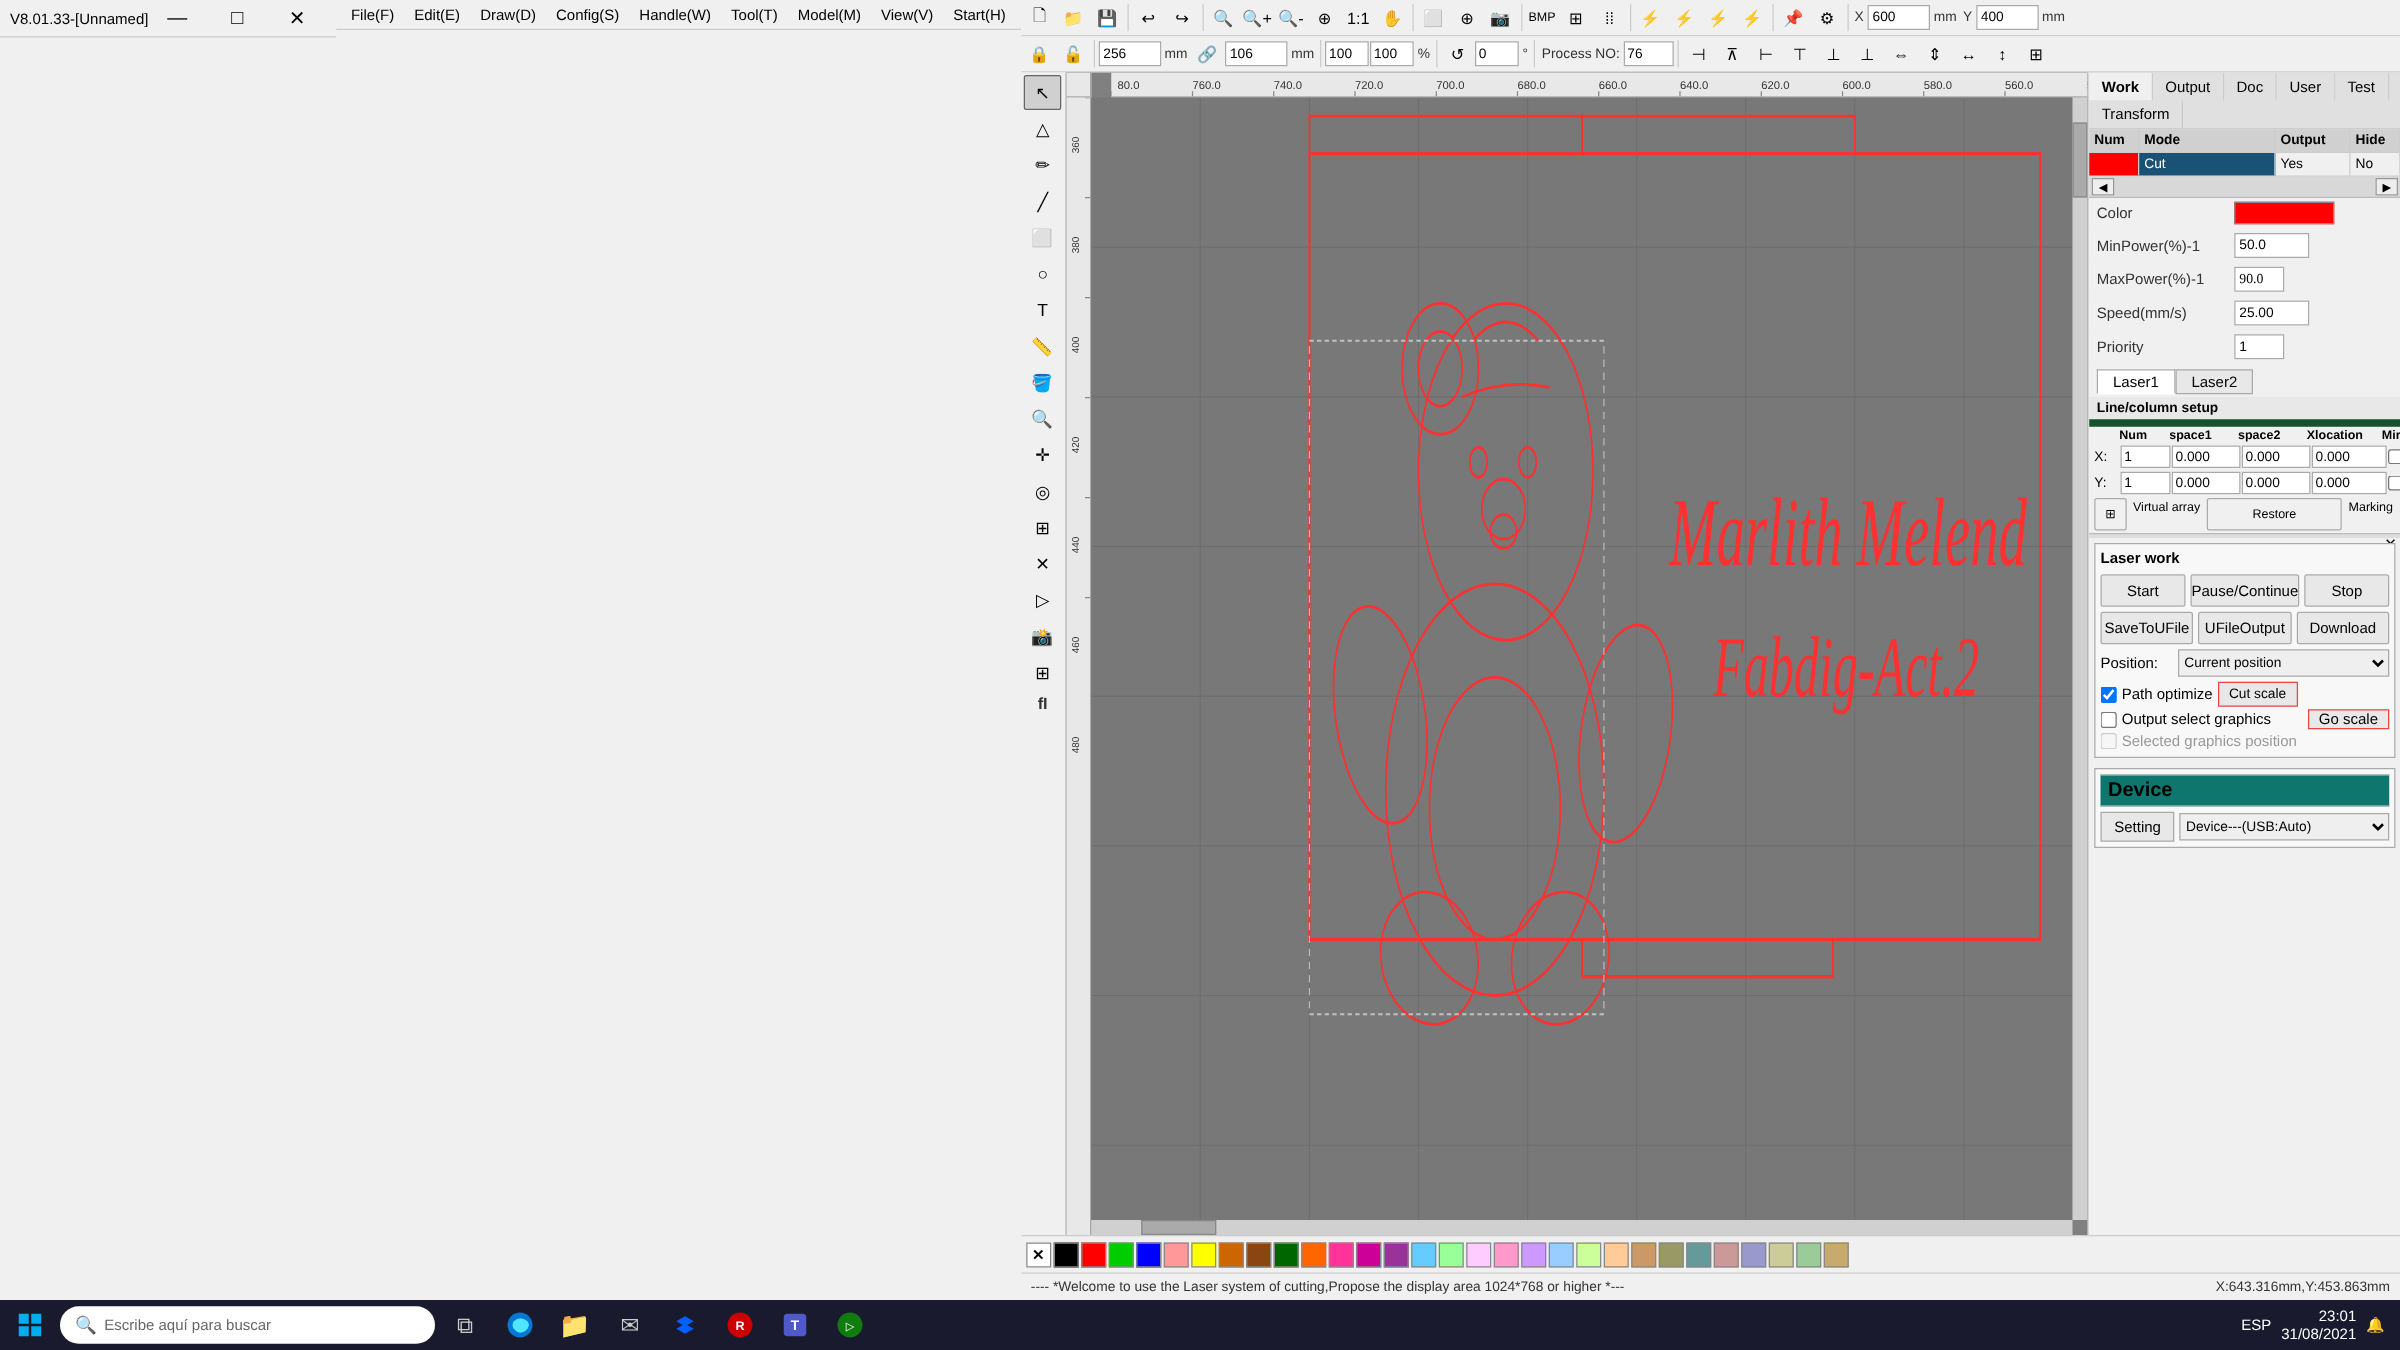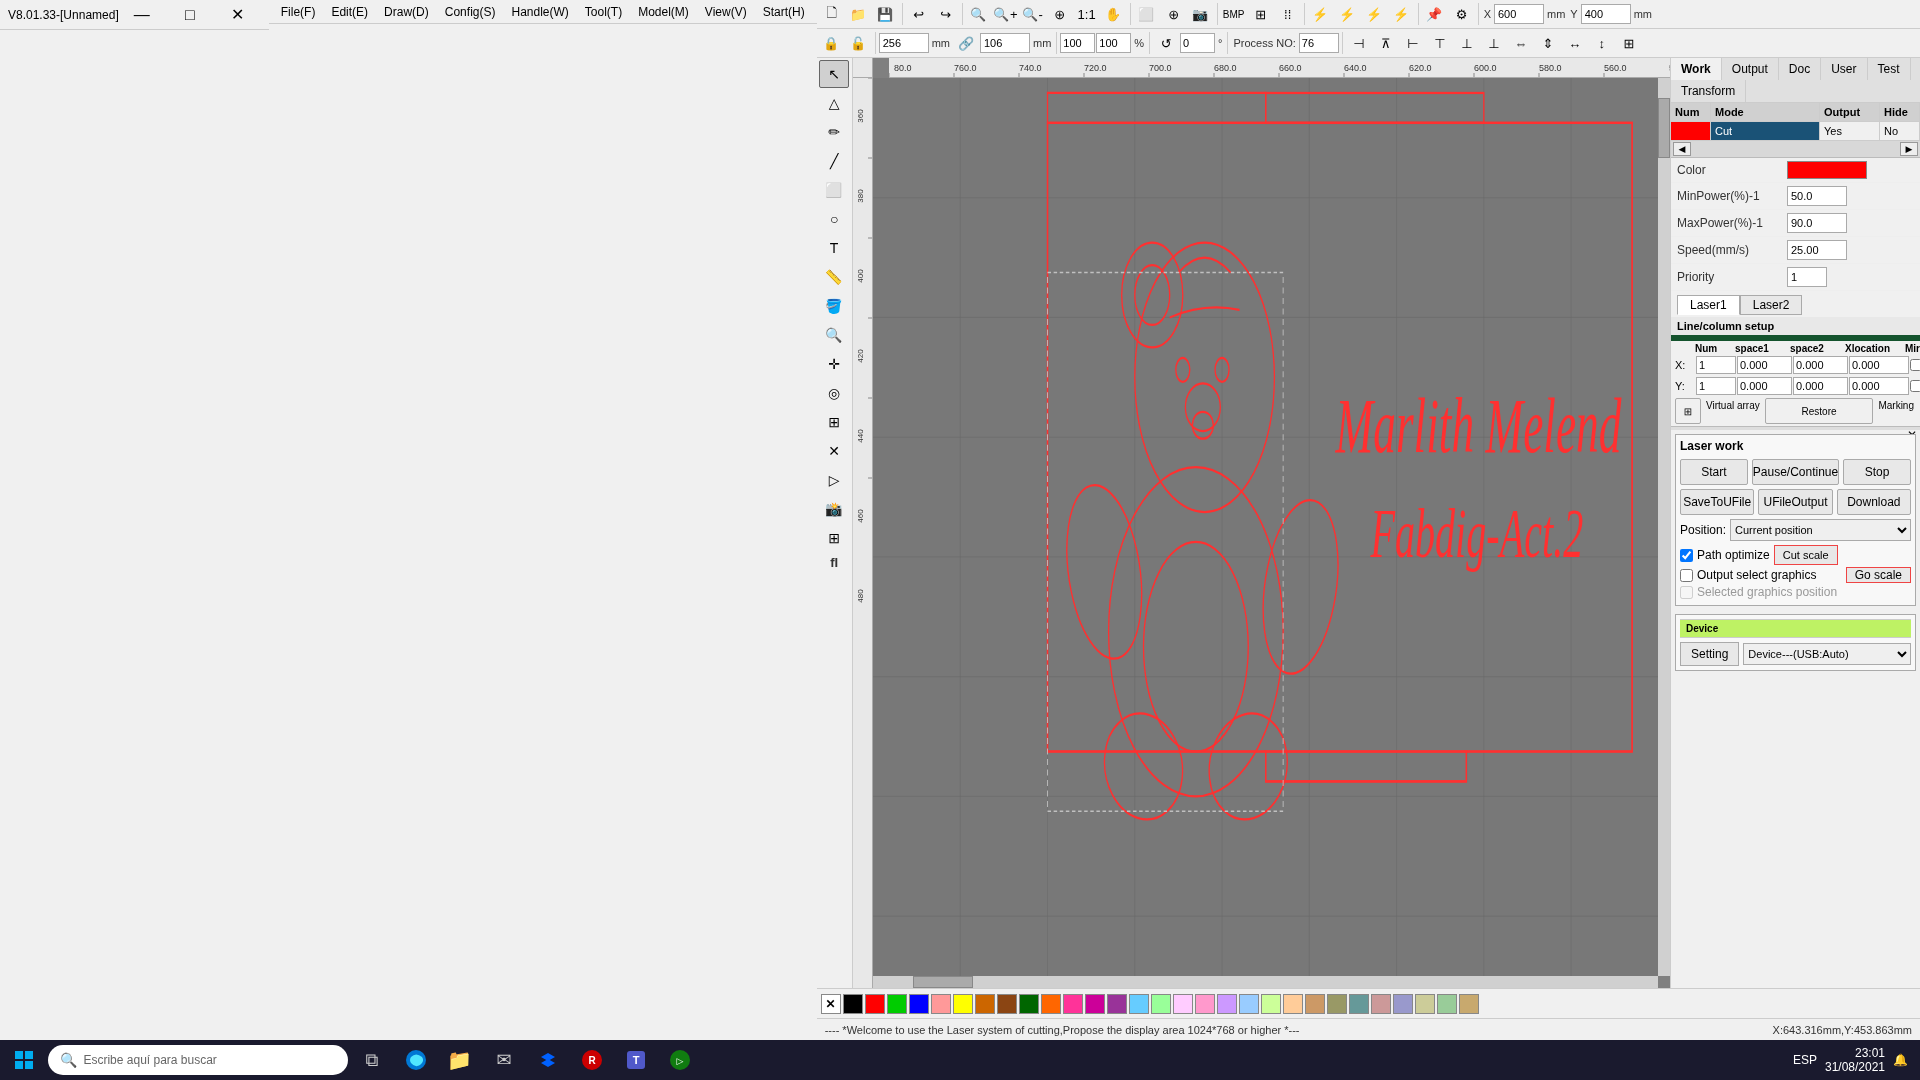--- a/index.html
+++ b/index.html
@@ -176,23 +176,23 @@
     }
     .prop-label { width: 110px; color: #333; }
     .color-box {
       width: 80px; height: 18px;
       background: red;
       border: 1px solid #888;
     }
 
     
     .section-header {
-      background: #bef264;
+      background: #0f766e;
       padding: 3px 6px;
-      font-size: 10px;
+      font-size: 16px;
       font-weight: bold;
       border-bottom: 1px solid #ccc;
       border-top: 1px solid #ccc;
     }
 
     
     .laser-tabs {
       display: flex;
       margin: 4px 6px 2px 6px;
     }
@@ -234,21 +234,21 @@
       border: 1px solid #aaa;
       background: #e8e8e8;
       cursor: pointer;
       font-size: 12px;
       border-radius: 2px;
     }
 
     .position-row {
       display: flex;
       align-items: center;
-      gap: 4px;
+      gap: 16px;
       margin-bottom: 4px;
     }
     .position-label { font-size: 12px; }
     .position-select {
       flex: 1;
       height: 22px;
       font-size: 11px;
       border: 1px solid #aaa;
     }
 
@@ -773,21 +773,21 @@
           <div class="color-box"></div>
         </div>
 
         <div class="prop-row">
           <span class="prop-label">MinPower(%)-1</span>
           <input class="tb-input" style="width: 60px;" value="50.0">
         </div>
 
         <div class="prop-row">
           <span class="prop-label">MaxPower(%)-1</span>
-          <input class="tb-input" style="width: 60px;" value="90.0">
+          <input class="tb-input" style="width: 40px; font-family: Liberation Serif, serif;" value="90.0">
         </div>
 
         <div class="prop-row">
           <span class="prop-label">Speed(mm/s)</span>
           <input class="tb-input" style="width: 60px;" value="25.00">
         </div>
 
         <div class="prop-row">
           <span class="prop-label">Priority</span>
           <input class="tb-input" style="width: 40px;" value="1">

